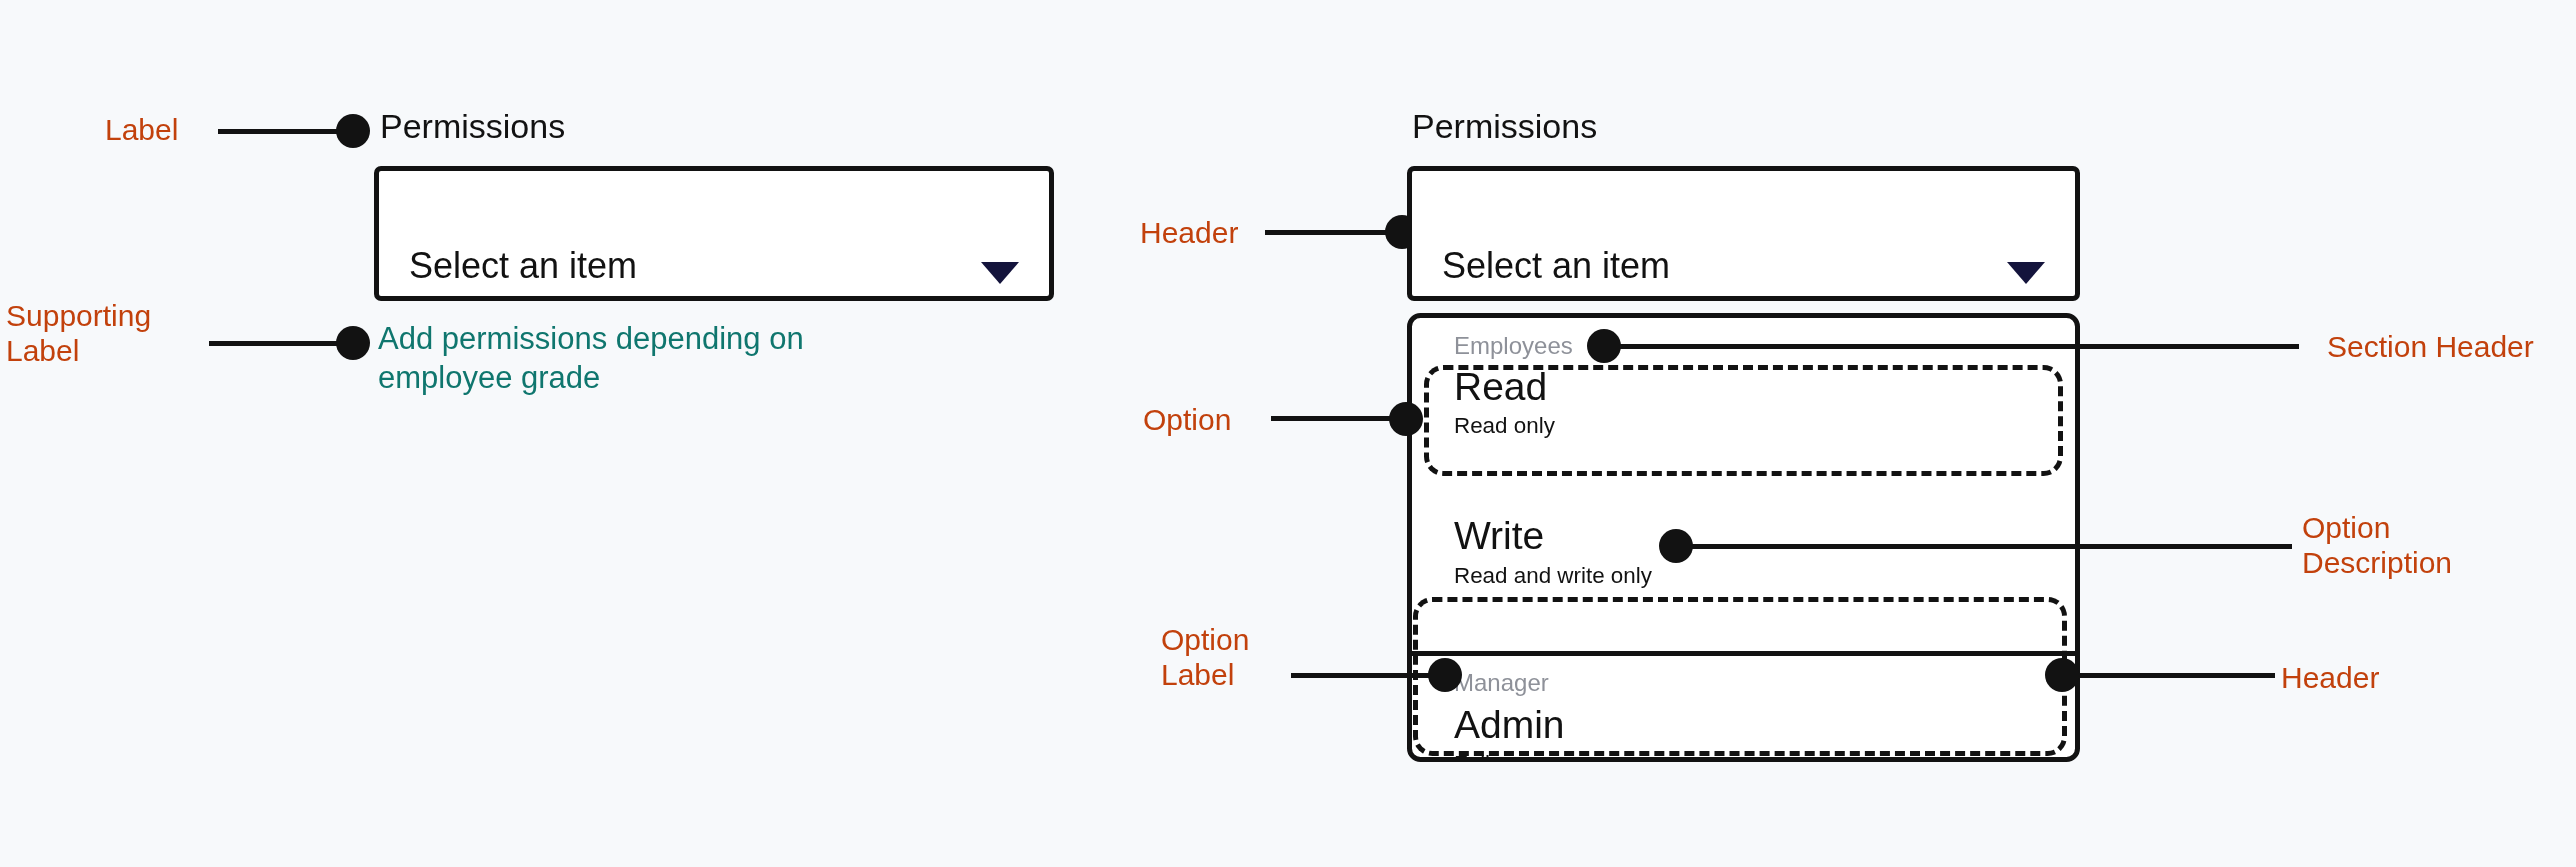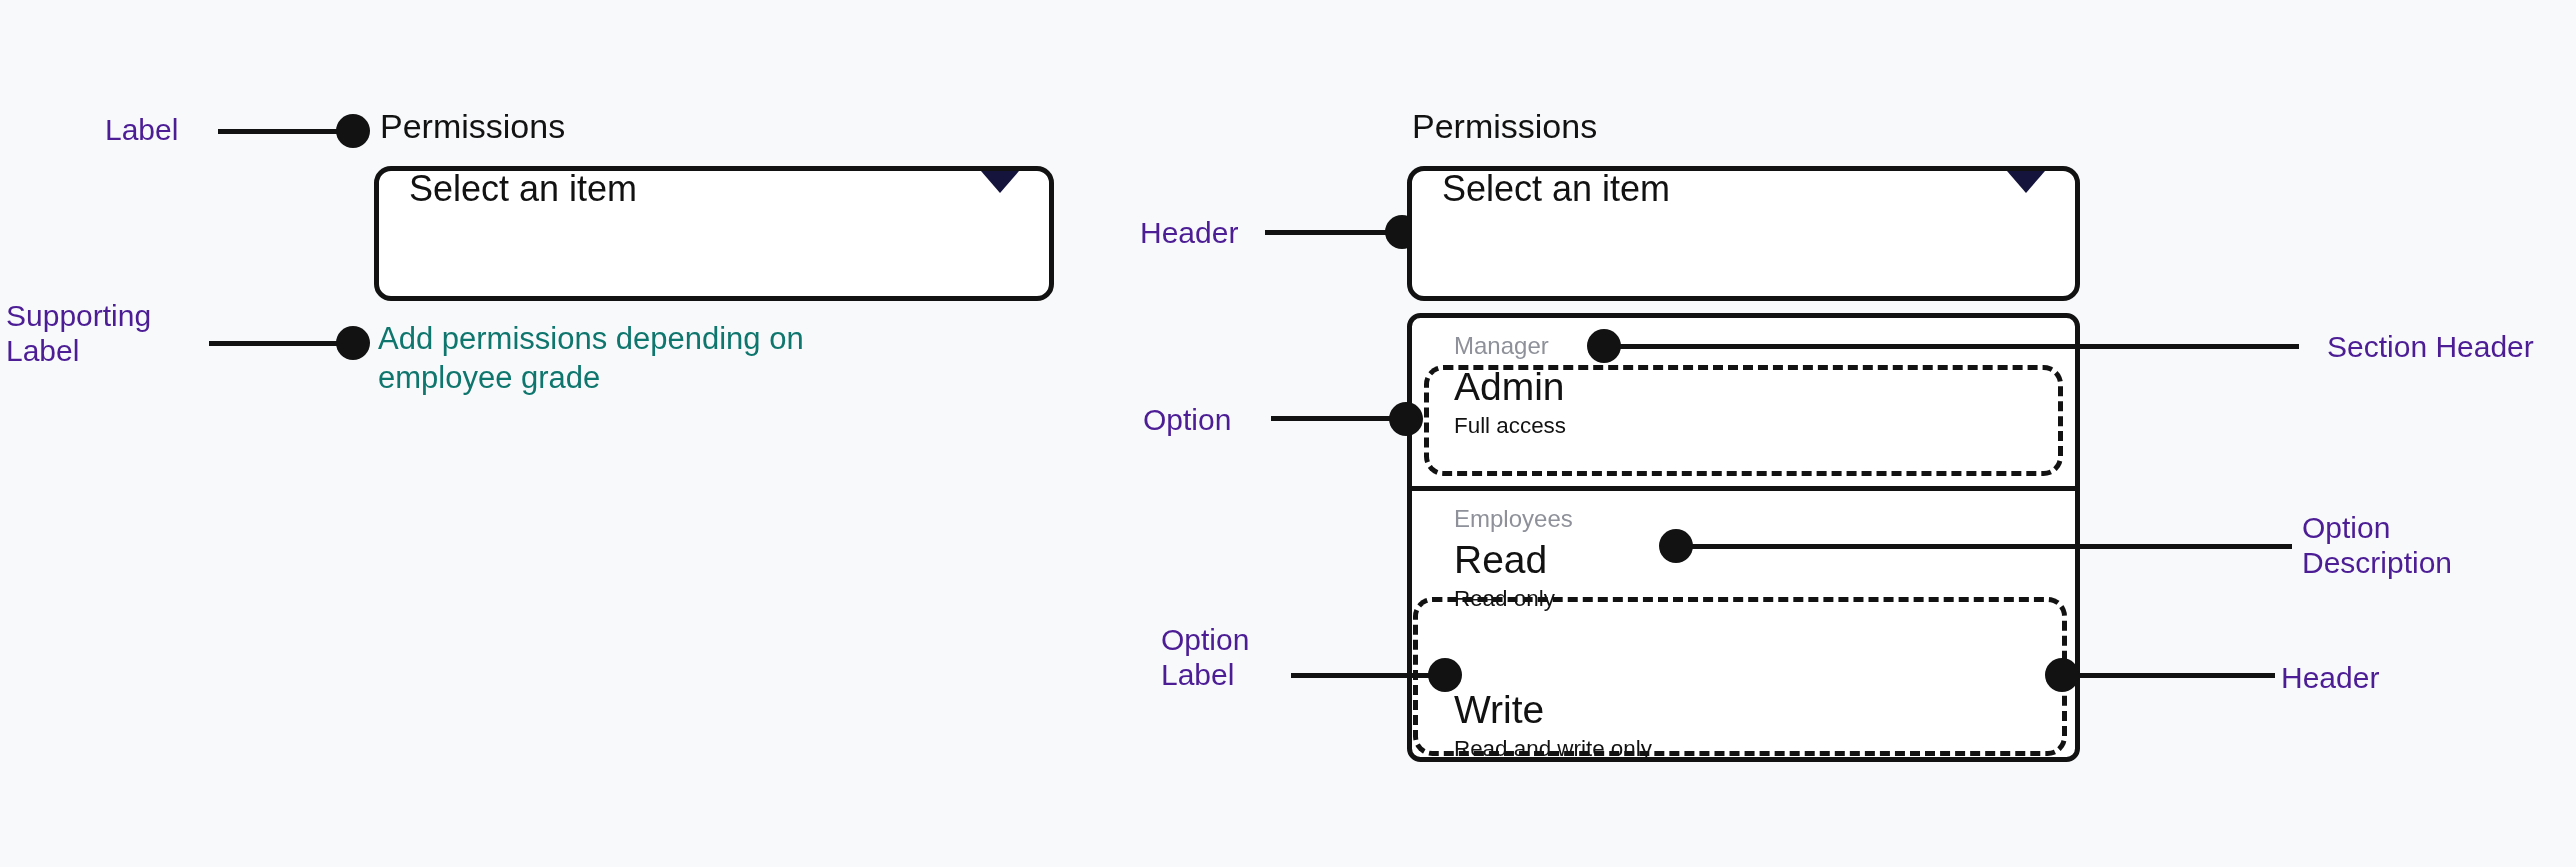--- a/index.html
+++ b/index.html
@@ -18,21 +18,21 @@
     height: 867px;
     background: #f7f9fb;
     overflow: hidden;
   }
 
   
   .callout-label {
     position: absolute;
     font-size: 30px;
     line-height: 1.18;
-    color: #4c1d95;
+    color: #c2410c;
     white-space: pre-line;
     font-family: "Liberation Sans", sans-serif;
   }
   .leader-line {
     position: absolute;
     height: 4.5px;
     background: #121212;
   }
   .leader-dot {
     position: absolute;
@@ -53,26 +53,26 @@
   .field-label {
     position: absolute;
     font-size: 34px;
     line-height: 1.2;
     color: #121212;
   }
   .select-button {
     position: absolute;
     background: #ffffff;
     border: 5.2px solid #121212;
-    border-radius: 17px;
+    border-radius: 7px;
     box-sizing: border-box;
     display: flex;
-    align-items: flex-start;
+    align-items: flex-end;
     justify-content: space-between;
-    padding: 0 30px;
+    padding: 12px 30px;
   }
   .select-value {
     font-size: 36px;
     color: #121212;
     line-height: 1;
   }
   .chevron {
     width: 0;
     height: 0;
     border-left: 19.4px solid transparent;
@@ -150,41 +150,41 @@
   <div class="leader-dot" style="left:1385px; top:215px;"></div>
 
   <div class="select-button" style="left:1407px; top:166px; width:673px; height:135px;">
     <span class="select-value">Select an item</span>
     <span class="chevron"></span>
   </div>
 
   <div class="listbox" style="left:1407px; top:313px; width:673px; height:449px;">
 
     <div class="lb-section">
+      <div class="section-header">Employees</div>
+
+      <div class="lb-option" style="height:120px;">
+        <div class="opt-label">Read</div>
+        <div class="opt-desc">Read only</div>
+      </div>
+
+      <div class="lb-option" style="height:127px; padding-top:19.4px;">
+        <div class="opt-label">Write</div>
+        <div class="opt-desc">Read and write only</div>
+      </div>
+    </div>
+
+    <div class="lb-section">
       <div class="section-header">Manager</div>
 
       <div class="lb-option" style="height:112px;">
         <div class="opt-label">Admin</div>
         <div class="opt-desc">Full access</div>
       </div>
     </div>
-
-    <div class="lb-section">
-      <div class="section-header">Employees</div>
-
-      <div class="lb-option" style="height:120px;">
-        <div class="opt-label">Read</div>
-        <div class="opt-desc">Read only</div>
-      </div>
-
-      <div class="lb-option" style="height:127px; padding-top:19.4px;">
-        <div class="opt-label">Write</div>
-        <div class="opt-desc">Read and write only</div>
-      </div>
-    </div>
   </div>
 
   <div class="dash-box" style="left:1424px; top:365px; width:639px; height:111px;"></div>
 
   <div class="dash-box" style="left:1413px; top:597px; width:654px; height:159px;"></div>
 
   <div class="leader-dot" style="left:1587px; top:329px;"></div>
   <div class="leader-line" style="left:1604px; top:344px; width:695px;"></div>
   <div class="callout-label" style="left:2311px; top:329px;margin-left:16px;">Section Header</div>
 

